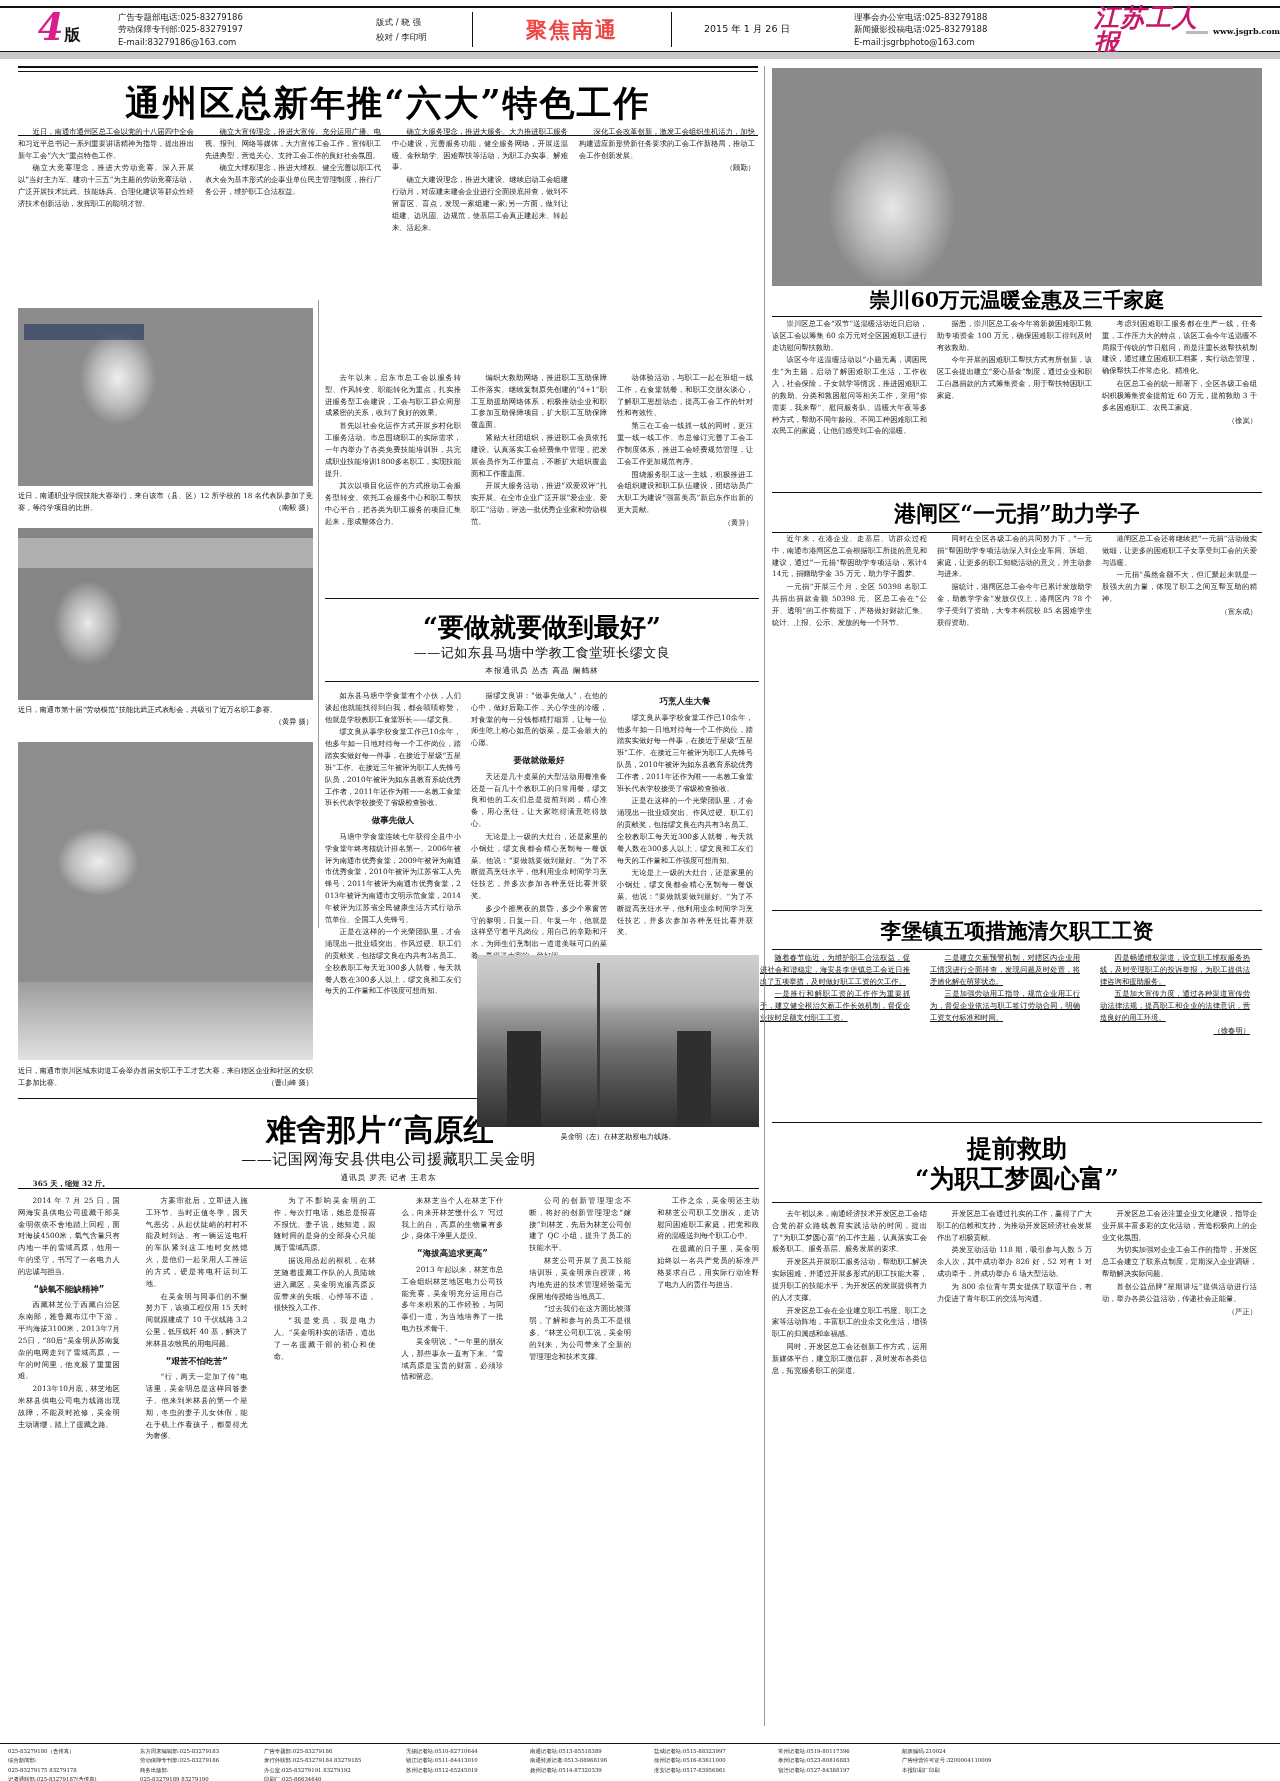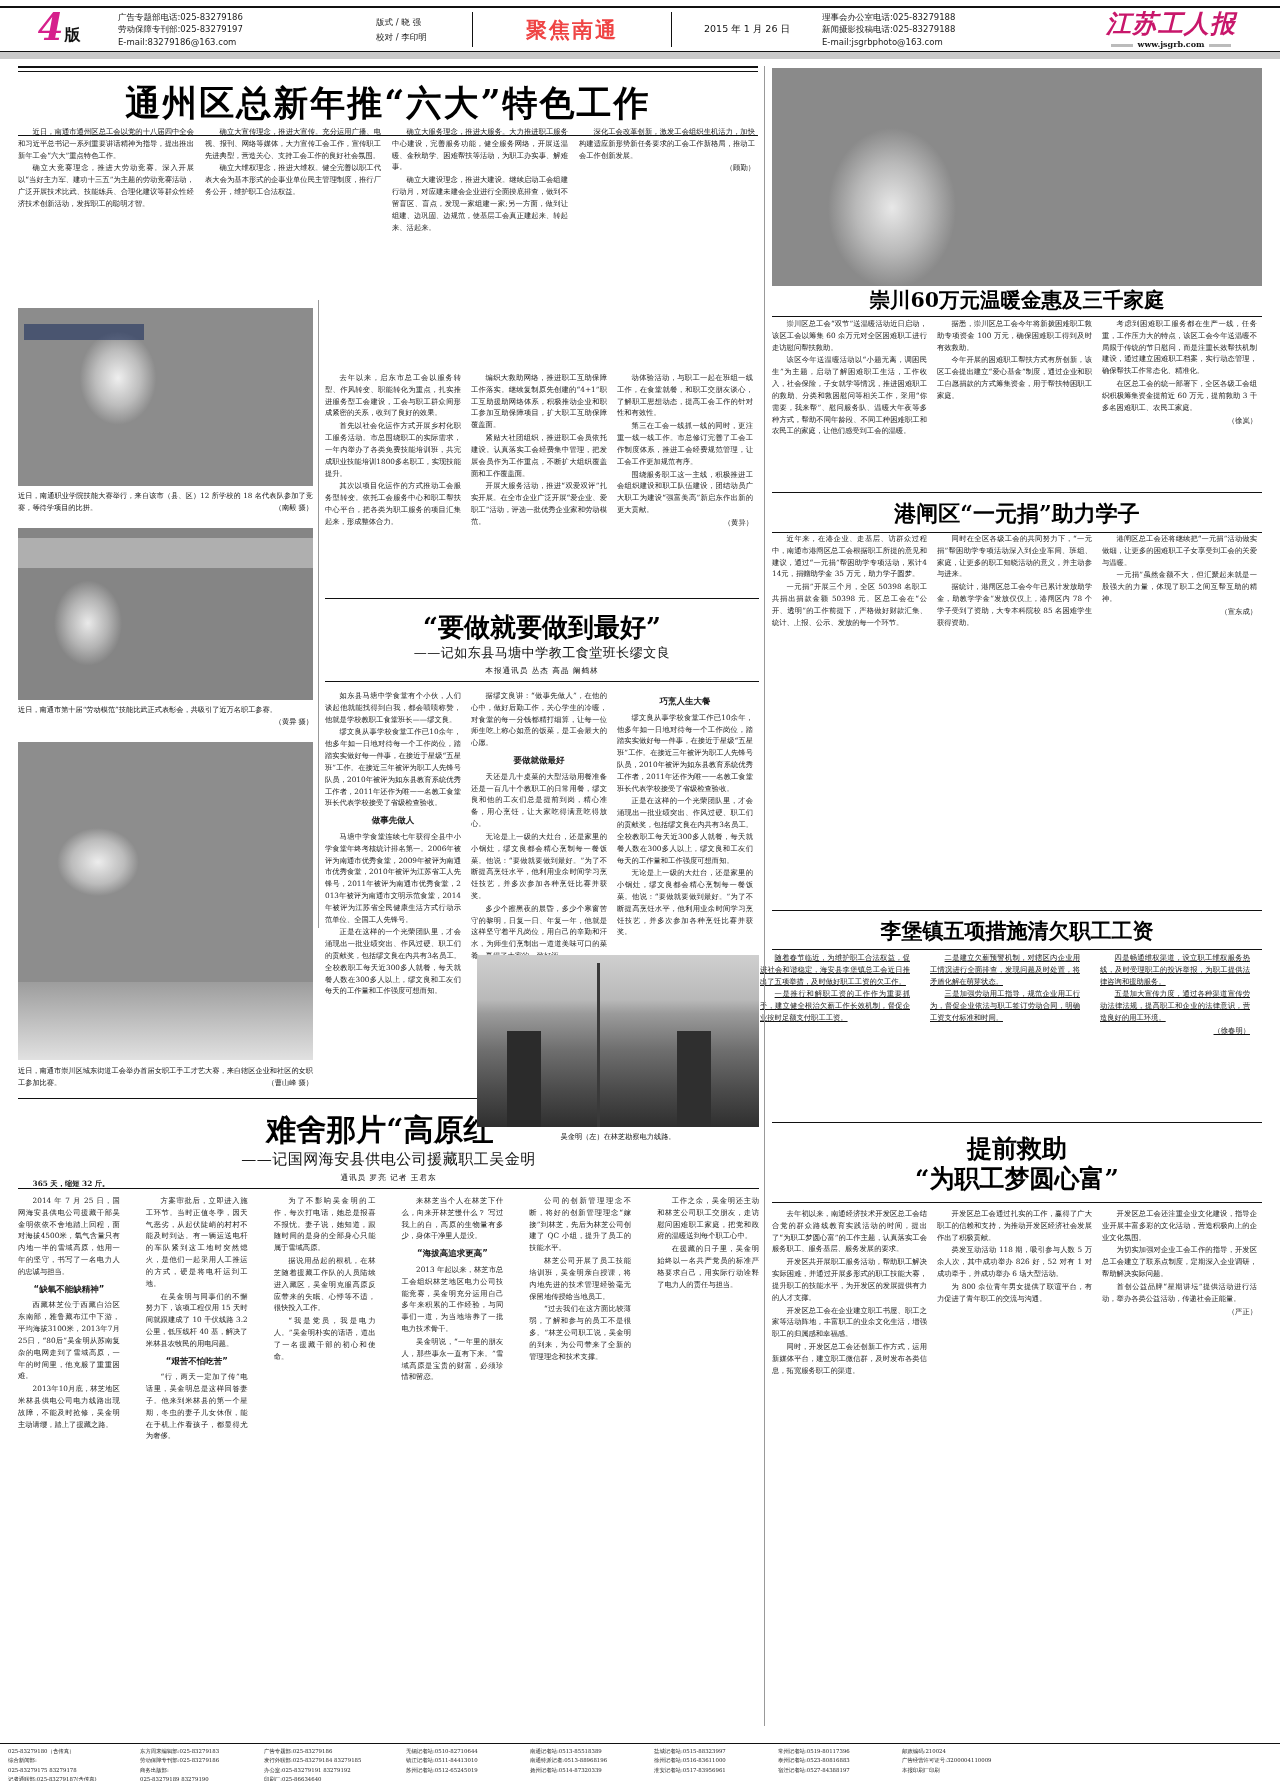--- a/index.html
+++ b/index.html
@@ -37,24 +37,24 @@
     flex:0 0 198px;display:flex;align-items:center;justify-content:center;
     font-family:"DejaVu Serif","Liberation Serif",serif;
     font-size:21px;font-weight:700;letter-spacing:2px;color:#ef4444;
   }
   .mh-date{
     flex:0 0 150px;display:flex;align-items:center;justify-content:center;
     font-size:9.5px;color:#111;
   }
   .mh-contacts2{
     display:flex;flex-direction:column;justify-content:center;
-    font-size:8.5px;line-height:1.45;color:#1a1a1a;width:240px;
+    font-size:8.5px;line-height:1.45;color:#1a1a1a;width:240px;margin-left:32px;
   }
   .mh-logo{
-    flex:1;display:flex;flex-direction:column;align-items:center;justify-content:center;
+    flex:1;display:flex;flex-direction:row;align-items:center;justify-content:center;
   }
   .mh-logo .brand{
     font-family:"DejaVu Serif","Liberation Serif",serif;
     font-size:25px;font-weight:700;font-style:italic;color:#c8176b;
     letter-spacing:1px;line-height:1;
   }
   .mh-logo .url{
     font-size:8px;color:#111;font-weight:700;margin-top:3px;
     font-family:"DejaVu Serif","Liberation Serif",serif;
     border-top:0;position:relative;

